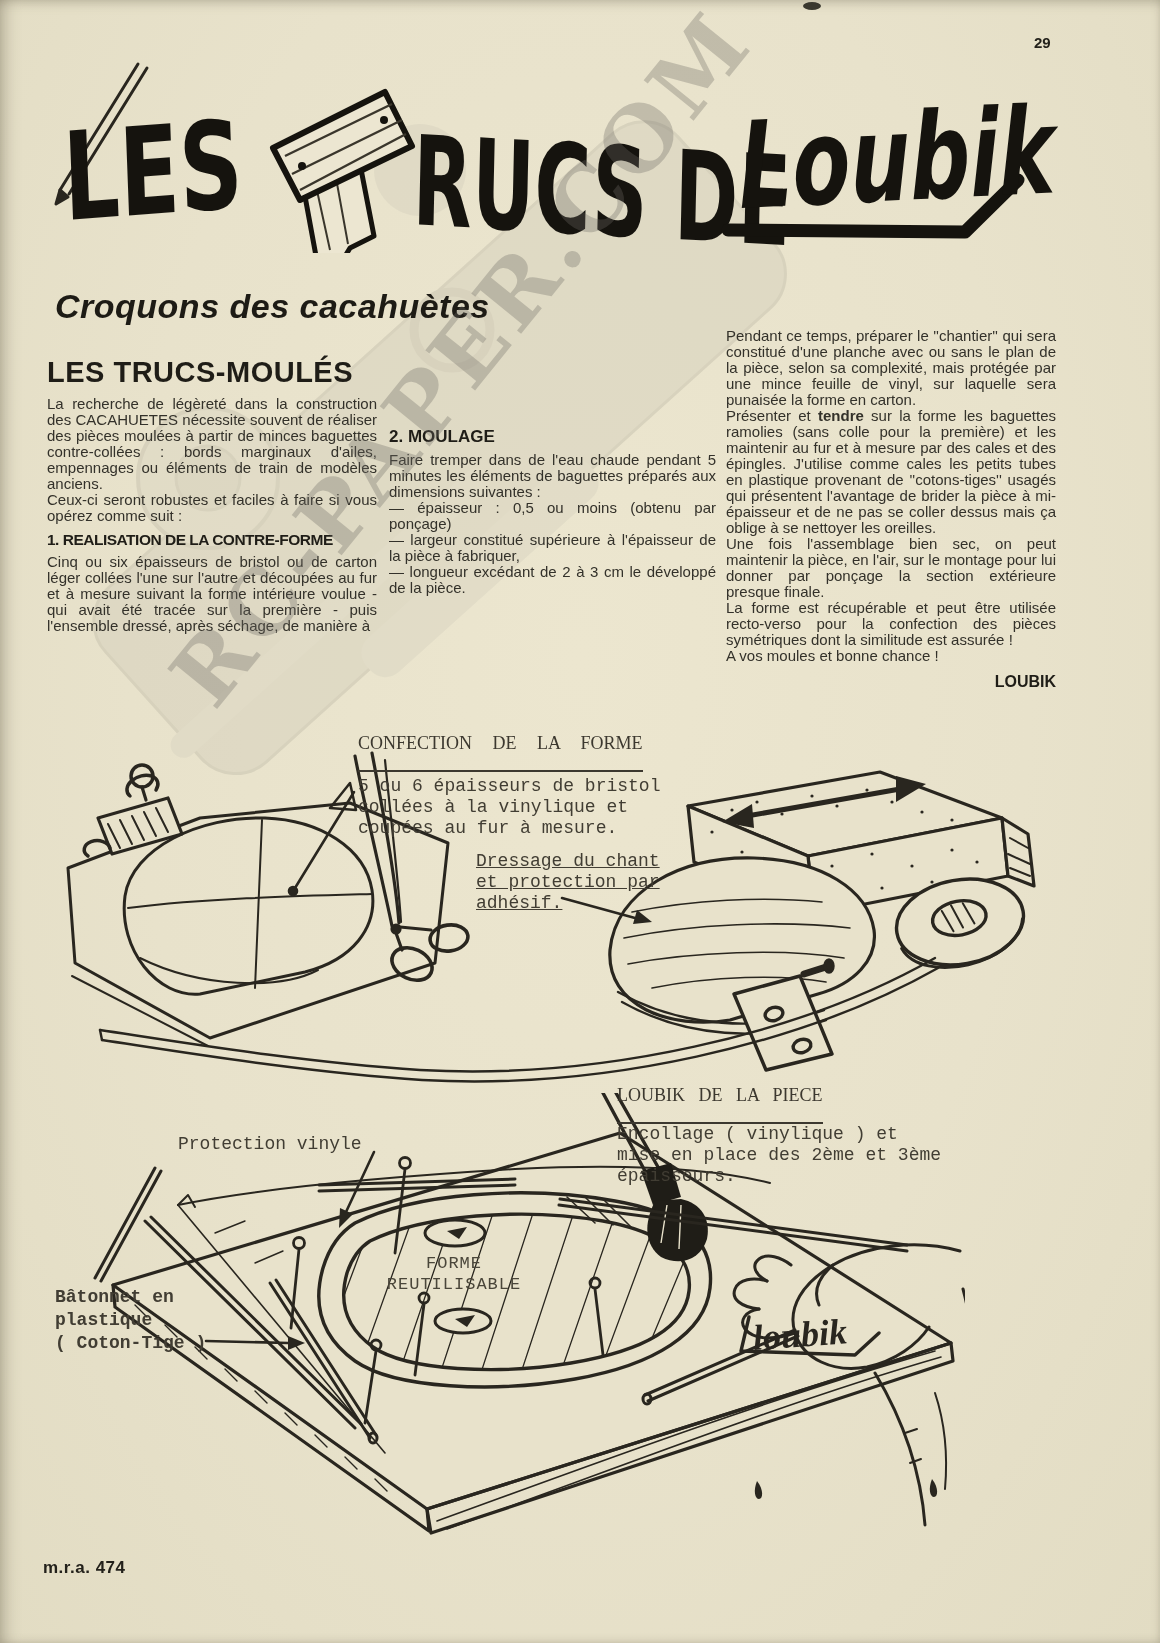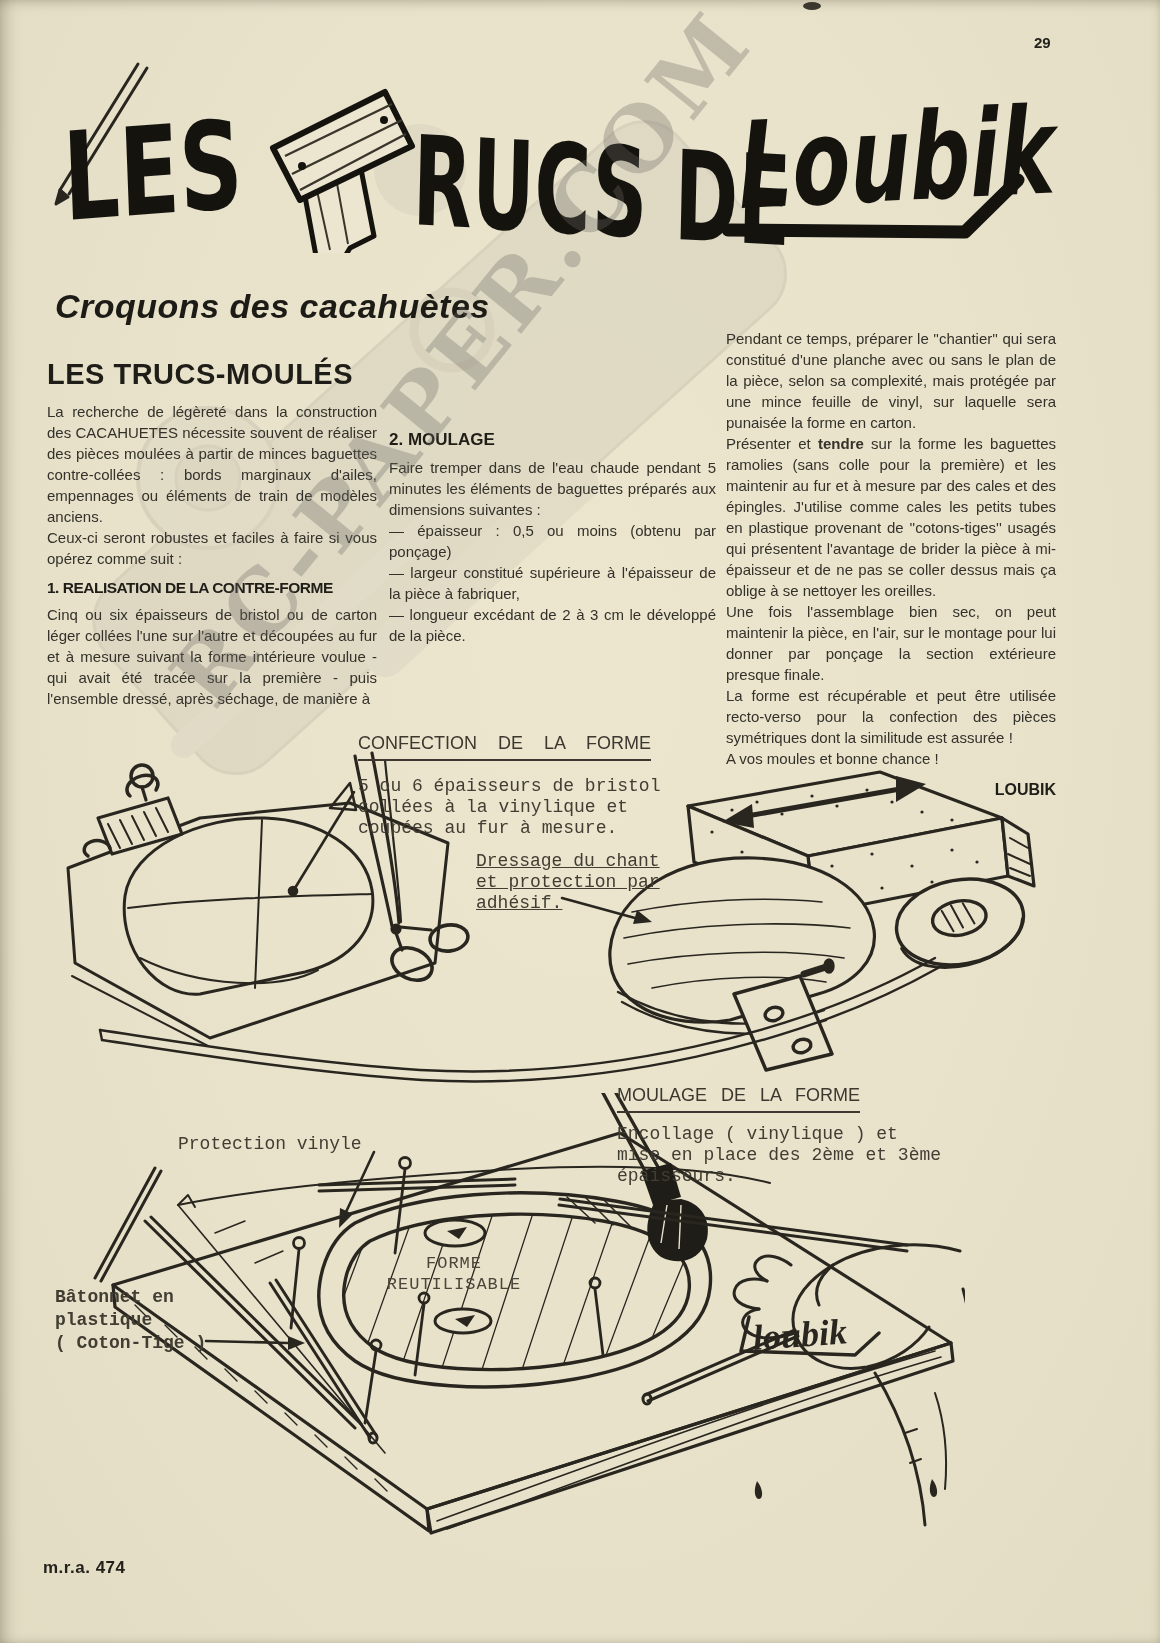--- a/index.html
+++ b/index.html
@@ -6,30 +6,30 @@
   .page{position:relative;width:1160px;height:1643px;margin:0 auto;overflow:hidden;
         background:#e8e2cb;
         background-image:radial-gradient(ellipse at 50% 40%, #ece6cf 0%, #e8e2cb 55%, #e2dcc3 100%);
         box-shadow:inset 14px 0 16px -10px rgba(110,104,84,.45), inset 0 10px 12px -8px rgba(110,104,84,.35),
                    inset -8px 0 10px -8px rgba(110,104,84,.25), inset 0 -8px 10px -8px rgba(110,104,84,.25);
         font-family:"Liberation Sans",sans-serif;color:#32302a;}
   .abs{position:absolute;}
   .z0{z-index:0}.z2{z-index:2}.z3{z-index:3}.z4{z-index:4}.z5{z-index:5}
   .pagenum{font-size:15px;font-weight:bold;color:#23211b;}
   .subtitle{font-size:34px;font-weight:bold;font-style:italic;letter-spacing:.5px;color:#1d1b15;margin-top:43px;}
-  .col{width:330px;font-size:15px;line-height:21px;text-align:justify;color:#33312a;}
+  .col{width:330px;font-size:15px;line-height:16px;text-align:justify;color:#33312a;}
   .col p{margin:0;}
   .h1{font-size:29px;font-weight:bold;letter-spacing:.5px;color:#1f1d17;margin:0 0 16px 0;white-space:nowrap;}
   .h2{font-size:15.5px;font-weight:bold;letter-spacing:-0.5px;color:#1f1d17;margin:8px 0 6px 0;white-space:nowrap;}
   .h2big{font-size:17px;font-weight:bold;color:#1f1d17;margin:9px 0 7px 0;}
   .sig{font-weight:bold;font-size:16px;text-align:right;margin-top:10px;color:#1f1d17;}
   .tw{font-family:"Liberation Mono","DejaVu Sans Mono",monospace;font-size:18px;line-height:21px;
       color:#413d33;white-space:pre-line;}
-  .twtitle{font-family:Liberation Sans, sans-serif;font-size:18px;color:#3c382f;
-      word-spacing:10px;border-bottom:2px solid #3c382f;padding-bottom:5px;display:inline-block;white-space:nowrap;}
+  .twtitle{font-family:Liberation Serif, serif;font-size:18px;color:#3c382f;
+      word-spacing:10px;border-bottom:2px solid #3c382f;padding-bottom:16px;display:inline-block;white-space:nowrap;}
   .watermark{left:150px;top:660px;transform:rotate(-51deg);transform-origin:left top;
       font-family:"DejaVu Serif","Liberation Serif",serif;font-weight:bold;font-size:88px;letter-spacing:6px;
       color:rgba(108,106,98,.32);white-space:nowrap;pointer-events:none;}
   .footer{font-size:17px;font-weight:bold;color:#23211b;letter-spacing:.5px;}
   svg{display:block;}
   .ink{stroke:#29261f;fill:none;stroke-linecap:round;stroke-linejoin:round;}
 </style>
 </head>
 <body>
 
@@ -100,21 +100,21 @@
     <div class="sig">LOUBIK</div>
   </div>
 
   <div class="abs z4 twtitle" style="left:358px;top:733px;word-spacing:16px;">CONFECTION DE LA FORME</div>
   <div class="abs z4 tw" style="left:358px;top:776px;">5 ou 6 épaisseurs de bristol
 collées à la vinylique et
 coupées au fur à mesure.</div>
   <div class="abs z4 tw" style="left:476px;top:851px;text-decoration:underline;">Dressage du chant
 et protection par
 adhésif.</div>
-  <div class="abs z4 twtitle" style="left:617px;top:1085px;word-spacing:9px;">MOULAGE DE LA FORME</div>
+  <div class="abs z4 twtitle" style="left:617px;top:1085px;word-spacing:9px;">LOUBIK DE LA PIECE</div>
   <div class="abs z4 tw" style="left:617px;top:1124px;">Encollage ( vinylique ) et
 mise en place des 2ème et 3ème
 épaisseurs.</div>
   <div class="abs z4 tw" style="left:178px;top:1134px;">Protection vinyle</div>
   <div class="abs z4 tw" style="left:55px;top:1286px;line-height:23px;font-weight:bold;">Bâtonnet en
 plastique
 ( Coton-Tige )</div>
   <div class="abs z4 tw" style="left:374px;top:1253px;width:160px;text-align:center;font-size:17px;letter-spacing:1px;color:#4a463a;">FORME
 REUTILISABLE</div>
 

